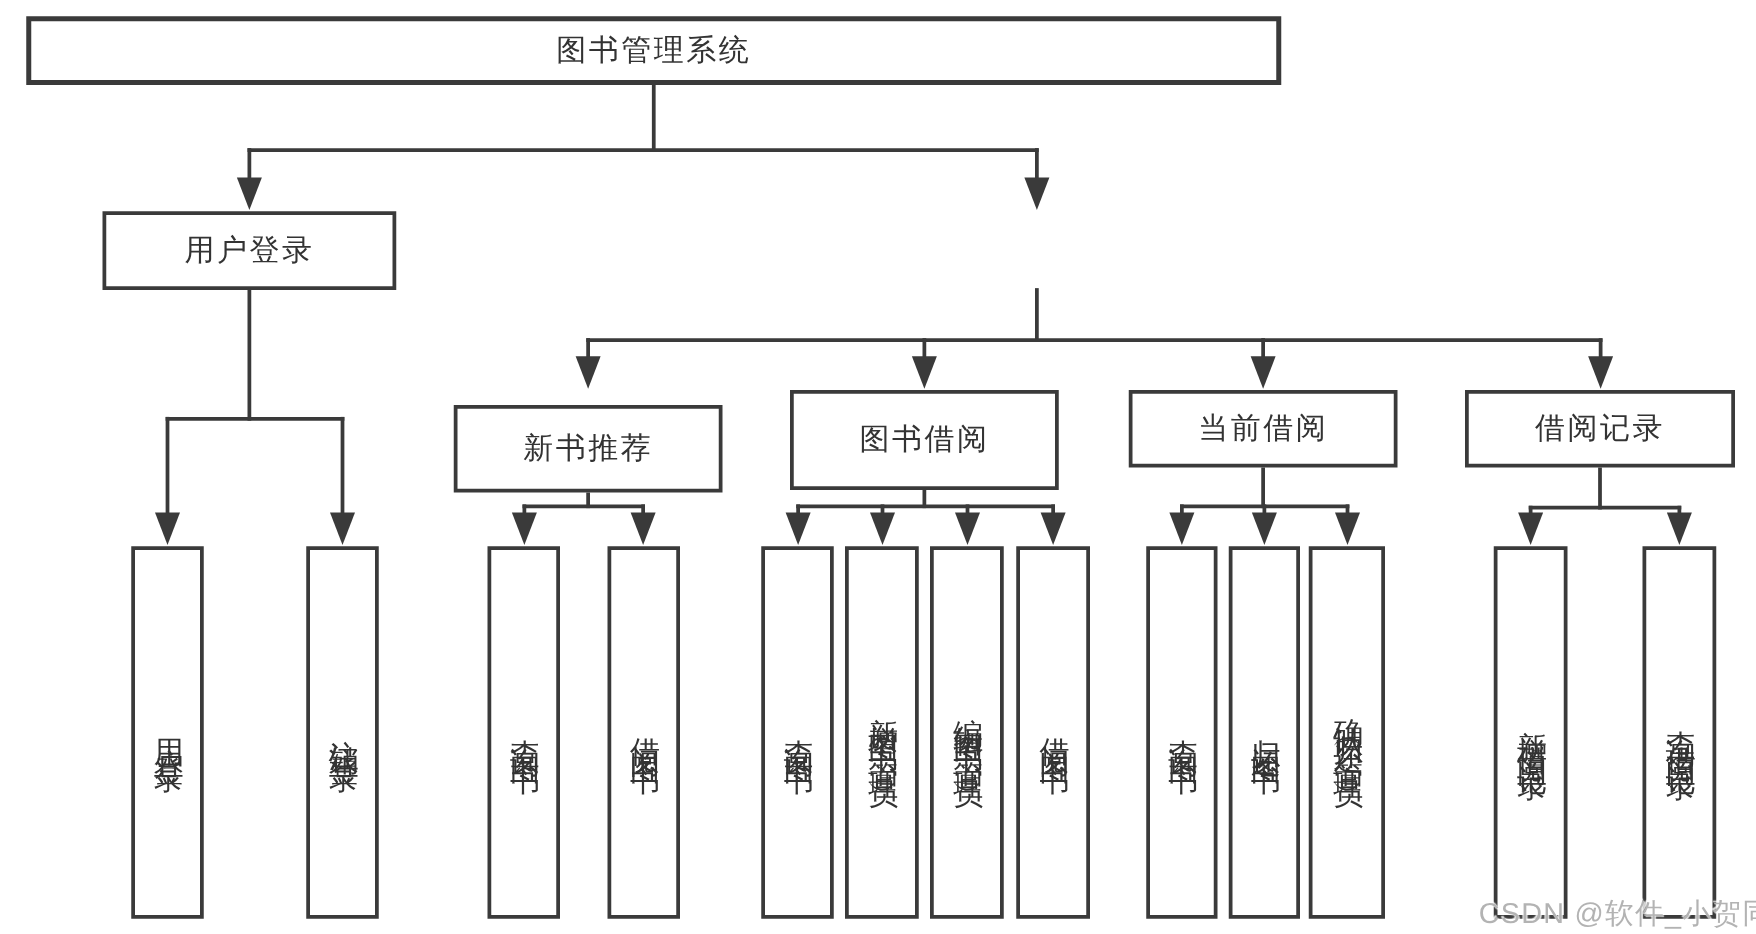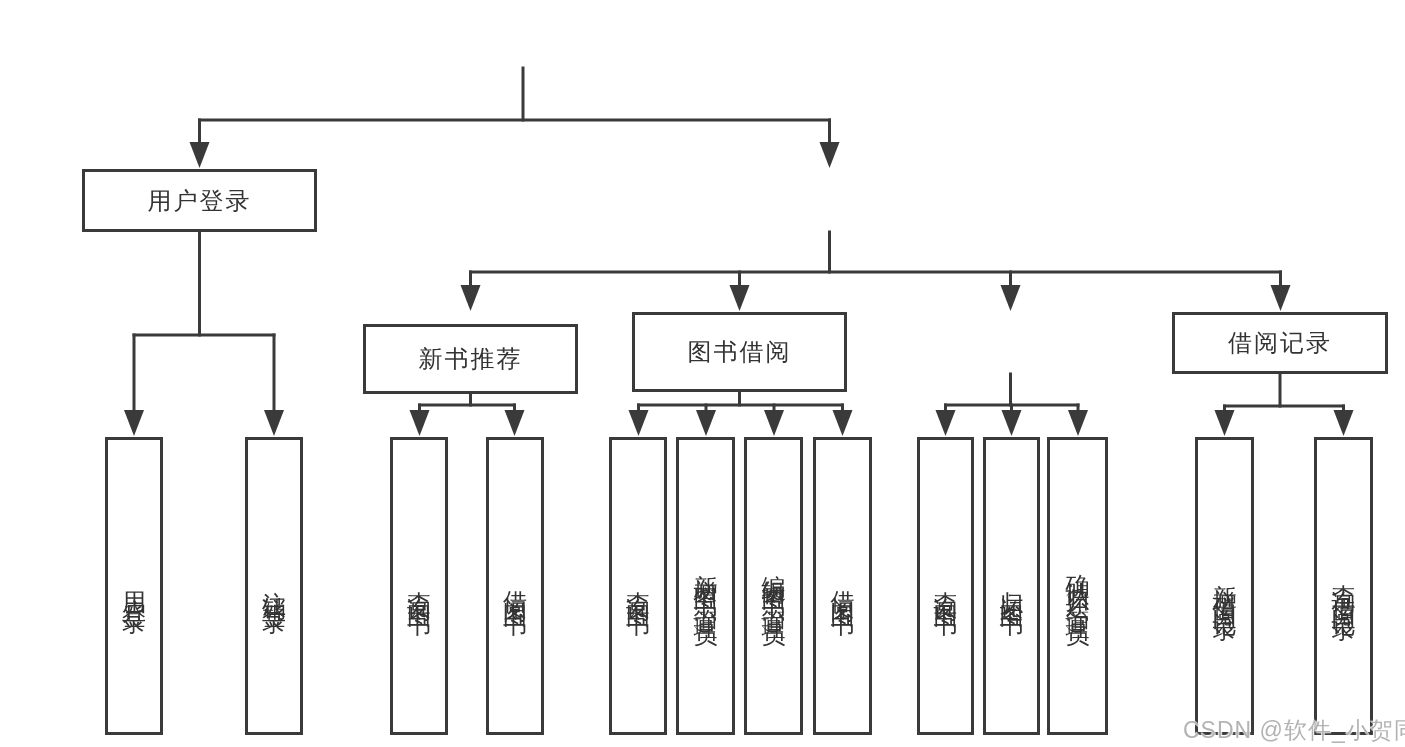--- a/index.html
+++ b/index.html
@@ -138,25 +138,27 @@
     <g>
       <line x1="1280" y1="374" x2="1280" y2="406"></line>
       <line x1="1224.5" y1="406" x2="1343.5" y2="406"></line>
       <line x1="1224.5" y1="406" x2="1224.5" y2="414"></line>
       <polygon points="1214.5,410 1234.5,410 1224.5,436"></polygon>
       <line x1="1343.5" y1="406" x2="1343.5" y2="414"></line>
       <polygon points="1333.5,410 1353.5,410 1343.5,436"></polygon>
     </g>
   </svg>
 
+  <div class="box root" style="left:21px;top:13px;width:1004px;height:55px">图书管理系统</div>
 
   <div class="box" style="left:82px;top:169px;width:235px;height:63px">用户登录</div>
 
   <div class="box" style="left:363px;top:324px;width:215px;height:70px">新书推荐</div>
   <div class="box" style="left:632px;top:312px;width:215px;height:80px">图书借阅</div>
+  <div class="box" style="left:903px;top:312px;width:215px;height:62px">当前借阅</div>
   <div class="box" style="left:1172px;top:312px;width:216px;height:62px">借阅记录</div>
 
   <div class="box leaf" style="left:105px;top:437px;width:58px;height:298px">用户登录</div>
   <div class="box leaf" style="left:245px;top:437px;width:58px;height:298px">注销登录</div>
 
   <div class="box leaf" style="left:390px;top:437px;width:58px;height:298px">查询图书</div>
   <div class="box leaf" style="left:486px;top:437px;width:58px;height:298px">借阅图书</div>
 
   <div class="box leaf" style="left:609px;top:437px;width:58px;height:298px">查询图书</div>
   <div class="box leaf" style="left:676px;top:437px;width:59px;height:298px">新增图书（管理员）</div>

